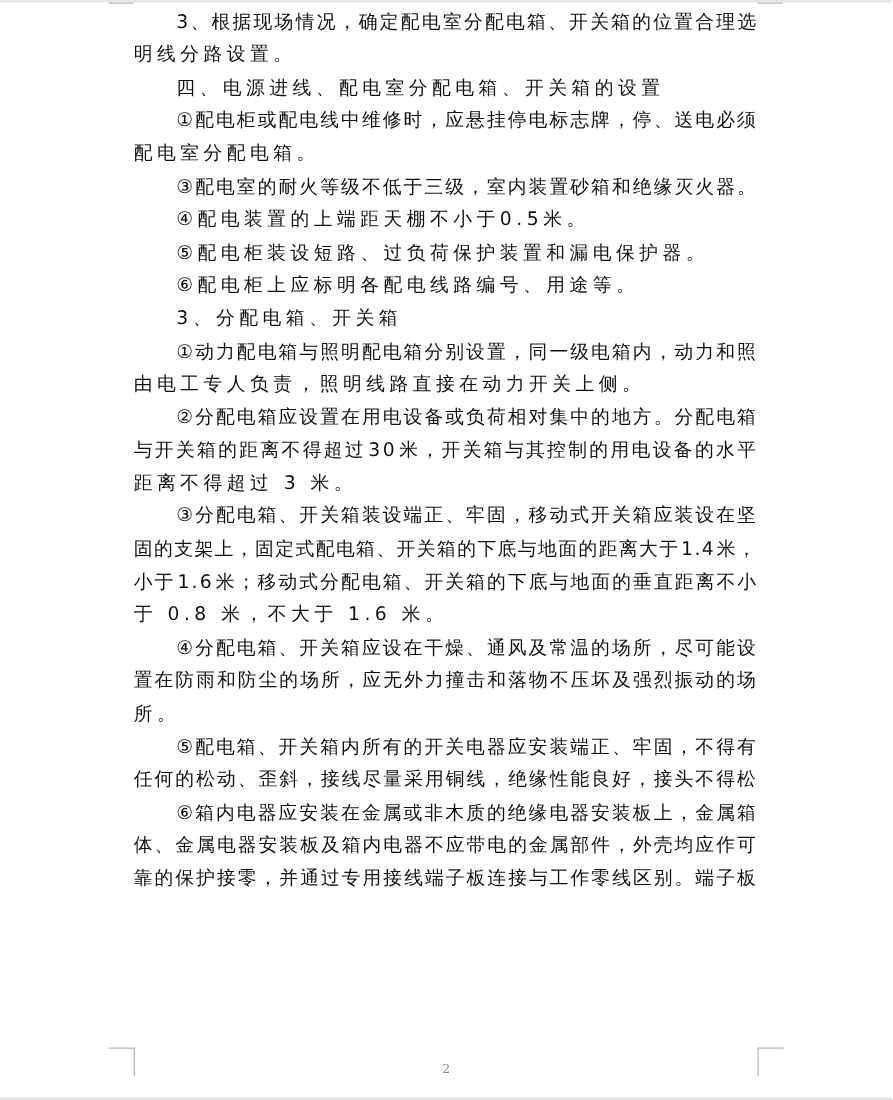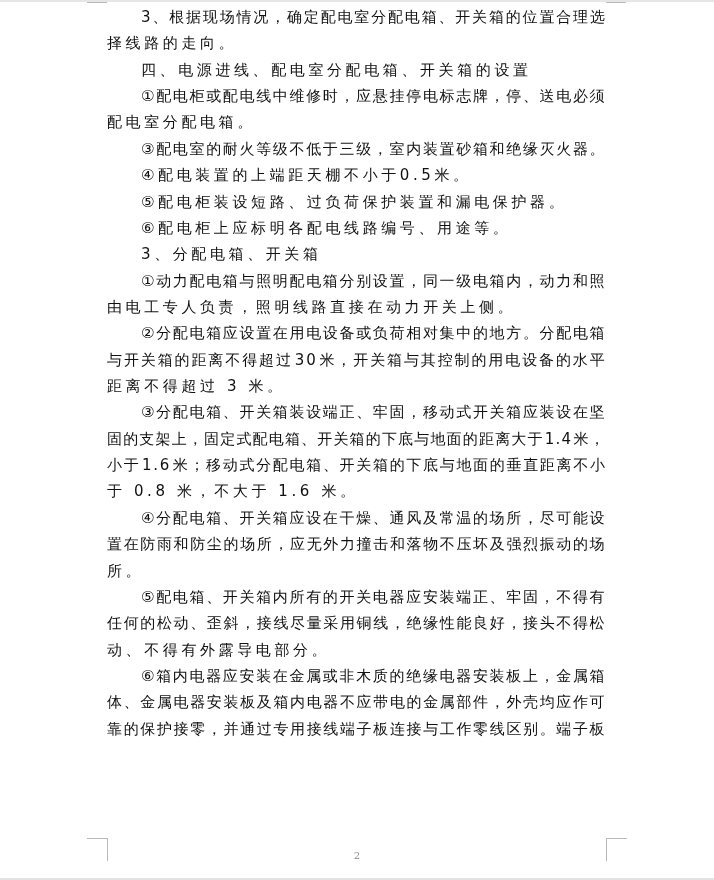--- a/index.html
+++ b/index.html
@@ -72,21 +72,21 @@
       <span>开</span>
       <span>关</span>
       <span>箱</span>
       <span>的</span>
       <span>位</span>
       <span>置</span>
       <span>合</span>
       <span>理</span>
       <span>选</span>
     </div>
-    <div class="line last">择线路的走向。</div>
+    <div class="line last">明线分路设置。</div>
     <div class="line indent last heading">四、电源进线、配电室分配电箱、开关箱的设置</div>
     <div class="line indent" style="display: flex; justify-content: space-between;">
       <span>①</span>
       <span>配</span>
       <span>电</span>
       <span>柜</span>
       <span>或</span>
       <span>配</span>
       <span>电</span>
       <span>线</span>
@@ -462,21 +462,20 @@
       <span>能</span>
       <span>良</span>
       <span>好</span>
       <span>，</span>
       <span>接</span>
       <span>头</span>
       <span>不</span>
       <span>得</span>
       <span>松</span>
     </div>
-    <div class="line last">动、不得有外露导电部分。</div>
     <div class="line indent" style="display: flex; justify-content: space-between;">
       <span>⑥</span>
       <span>箱</span>
       <span>内</span>
       <span>电</span>
       <span>器</span>
       <span>应</span>
       <span>安</span>
       <span>装</span>
       <span>在</span>

